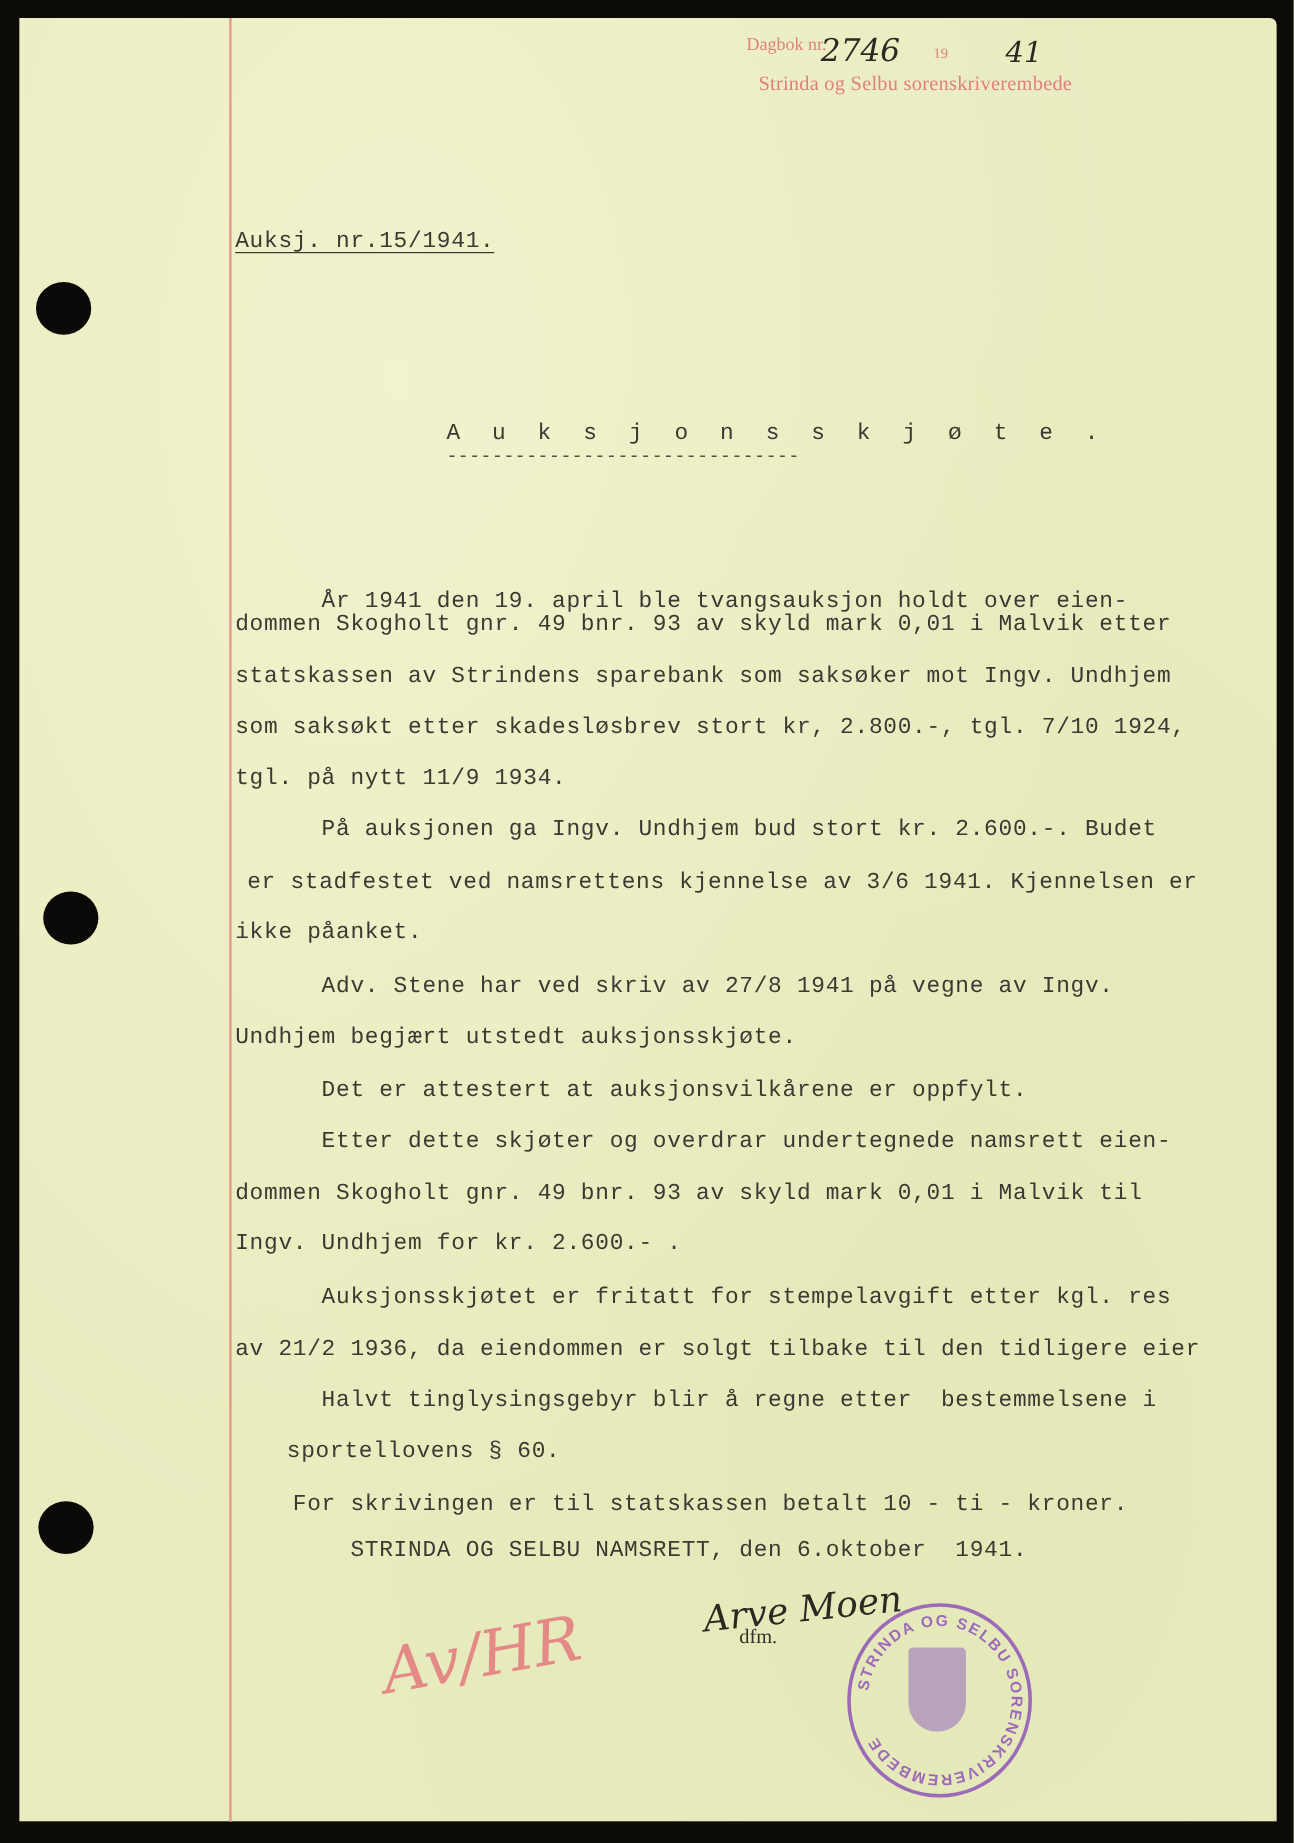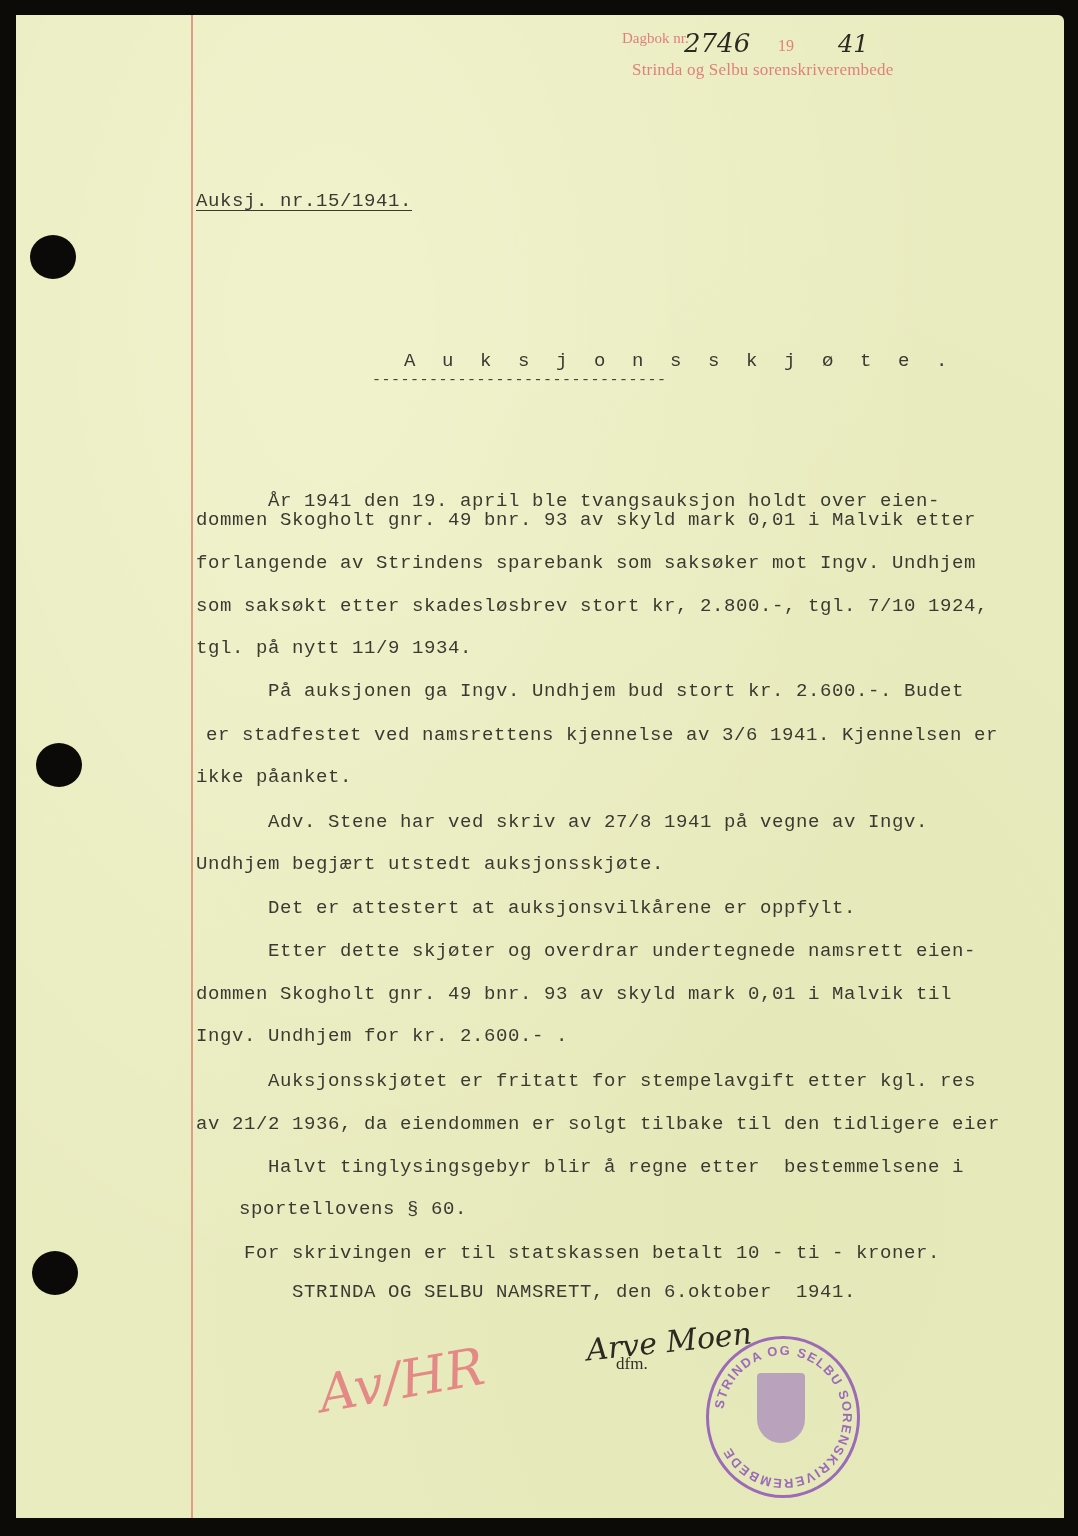--- a/index.html
+++ b/index.html
@@ -29,29 +29,29 @@
   .stamp-red {
     position: absolute; color: #e0807e; font-family: "Liberation Serif", serif;
   }
   .stamp-hdr-1 { left: 622px; top: 30px; font-size: 15px; }
   .stamp-hdr-2 { left: 632px; top: 60px; font-size: 17px; letter-spacing: 0.2px; }
   .hand {
     font-family: "DejaVu Serif", serif; font-style: italic; color: #2b2a22;
   }
   .dagbok-no { position: absolute; left: 684px; top: 28px; font-size: 26px; }
   .dagbok-yr { position: absolute; left: 806px; top: 30px; font-size: 24px; margin-left: 32px; }
-  .dagbok-19 { position: absolute; left: 778px; top: 37px; font-size: 16px; color: #e0807e; font-family: "Liberation Serif", serif; }
+  .dagbok-19 { position: absolute; left: 778px; top: 37px; font-size: 12px; color: #e0807e; font-family: "Liberation Serif", serif; }
 
   .typed {
     position: absolute; color: #3a3a32; font-size: 19px;
     font-family: "Liberation Mono", "DejaVu Sans Mono", monospace;
     letter-spacing: 0.6px; white-space: pre;
   }
   .ref { left: 196px; top: 190px; font-size: 19px; text-decoration: underline; text-underline-offset: 4px; }
-  .title { left: 372px; top: 350px; font-size: 19px; letter-spacing: 7.6px; margin-left: 32px; }
+  .title { left: 372px; top: 350px; font-size: 19px; letter-spacing: 7.6px; }
   .title-rule { left: 372px; top: 372px; font-size: 15px; letter-spacing: 0.5px; color: #454538; }
 
   .para-line { left: 196px; font-size: 19px; }
 
   .signature {
     position: absolute; left: 586px; top: 1324px; font-size: 30px;
     font-family: "DejaVu Serif", serif; font-style: italic; color: #2b2a22;
     transform: rotate(-6deg);
   }
   .dfm { position: absolute; left: 616px; top: 1354px; font-size: 17px; color: #2f2f28; font-family: Liberation Serif, serif; }
@@ -86,21 +86,21 @@
 <div class="dagbok-19">19</div>
 <div class="hand dagbok-yr">41</div>
 <div class="stamp-red stamp-hdr-2">Strinda og Selbu sorenskriverembede</div>
 
 <div class="typed ref">Auksj. nr.15/1941.</div>
 <div class="typed title">A u k s j o n s s k j ø t e .</div>
 <div class="typed title-rule">-------------------------------</div>
 
 <div class="typed para-line" style="top:466px;margin-top:24px;">      År 1941 den 19. april ble tvangsauksjon holdt over eien-</div>
 <div class="typed para-line" style="top:509px;">dommen Skogholt gnr. 49 bnr. 93 av skyld mark 0,01 i Malvik etter</div>
-<div class="typed para-line" style="top:552px;">forlangende av Strindens sparebank som saksøker mot Ingv. Undhjem</div>
+<div class="typed para-line" style="top:552px;">statskassen av Strindens sparebank som saksøker mot Ingv. Undhjem</div>
 <div class="typed para-line" style="top:595px;">som saksøkt etter skadesløsbrev stort kr, 2.800.-, tgl. 7/10 1924,</div>
 <div class="typed para-line" style="top:637px;">tgl. på nytt 11/9 1934.</div>
 <div class="typed para-line" style="top:680px;">      På auksjonen ga Ingv. Undhjem bud stort kr. 2.600.-. Budet</div>
 <div class="typed para-line" style="top:724px;margin-left:10px;">er stadfestet ved namsrettens kjennelse av 3/6 1941. Kjennelsen er</div>
 <div class="typed para-line" style="top:766px;">ikke påanket.</div>
 <div class="typed para-line" style="top:811px;text-align:right;">      Adv. Stene har ved skriv av 27/8 1941 på vegne av Ingv.</div>
 <div class="typed para-line" style="top:853px;">Undhjem begjært utstedt auksjonsskjøte.</div>
 <div class="typed para-line" style="top:897px;">      Det er attestert at auksjonsvilkårene er oppfylt.</div>
 <div class="typed para-line" style="top:940px;">      Etter dette skjøter og overdrar undertegnede namsrett eien-</div>
 <div class="typed para-line" style="top:983px;">dommen Skogholt gnr. 49 bnr. 93 av skyld mark 0,01 i Malvik til</div>

